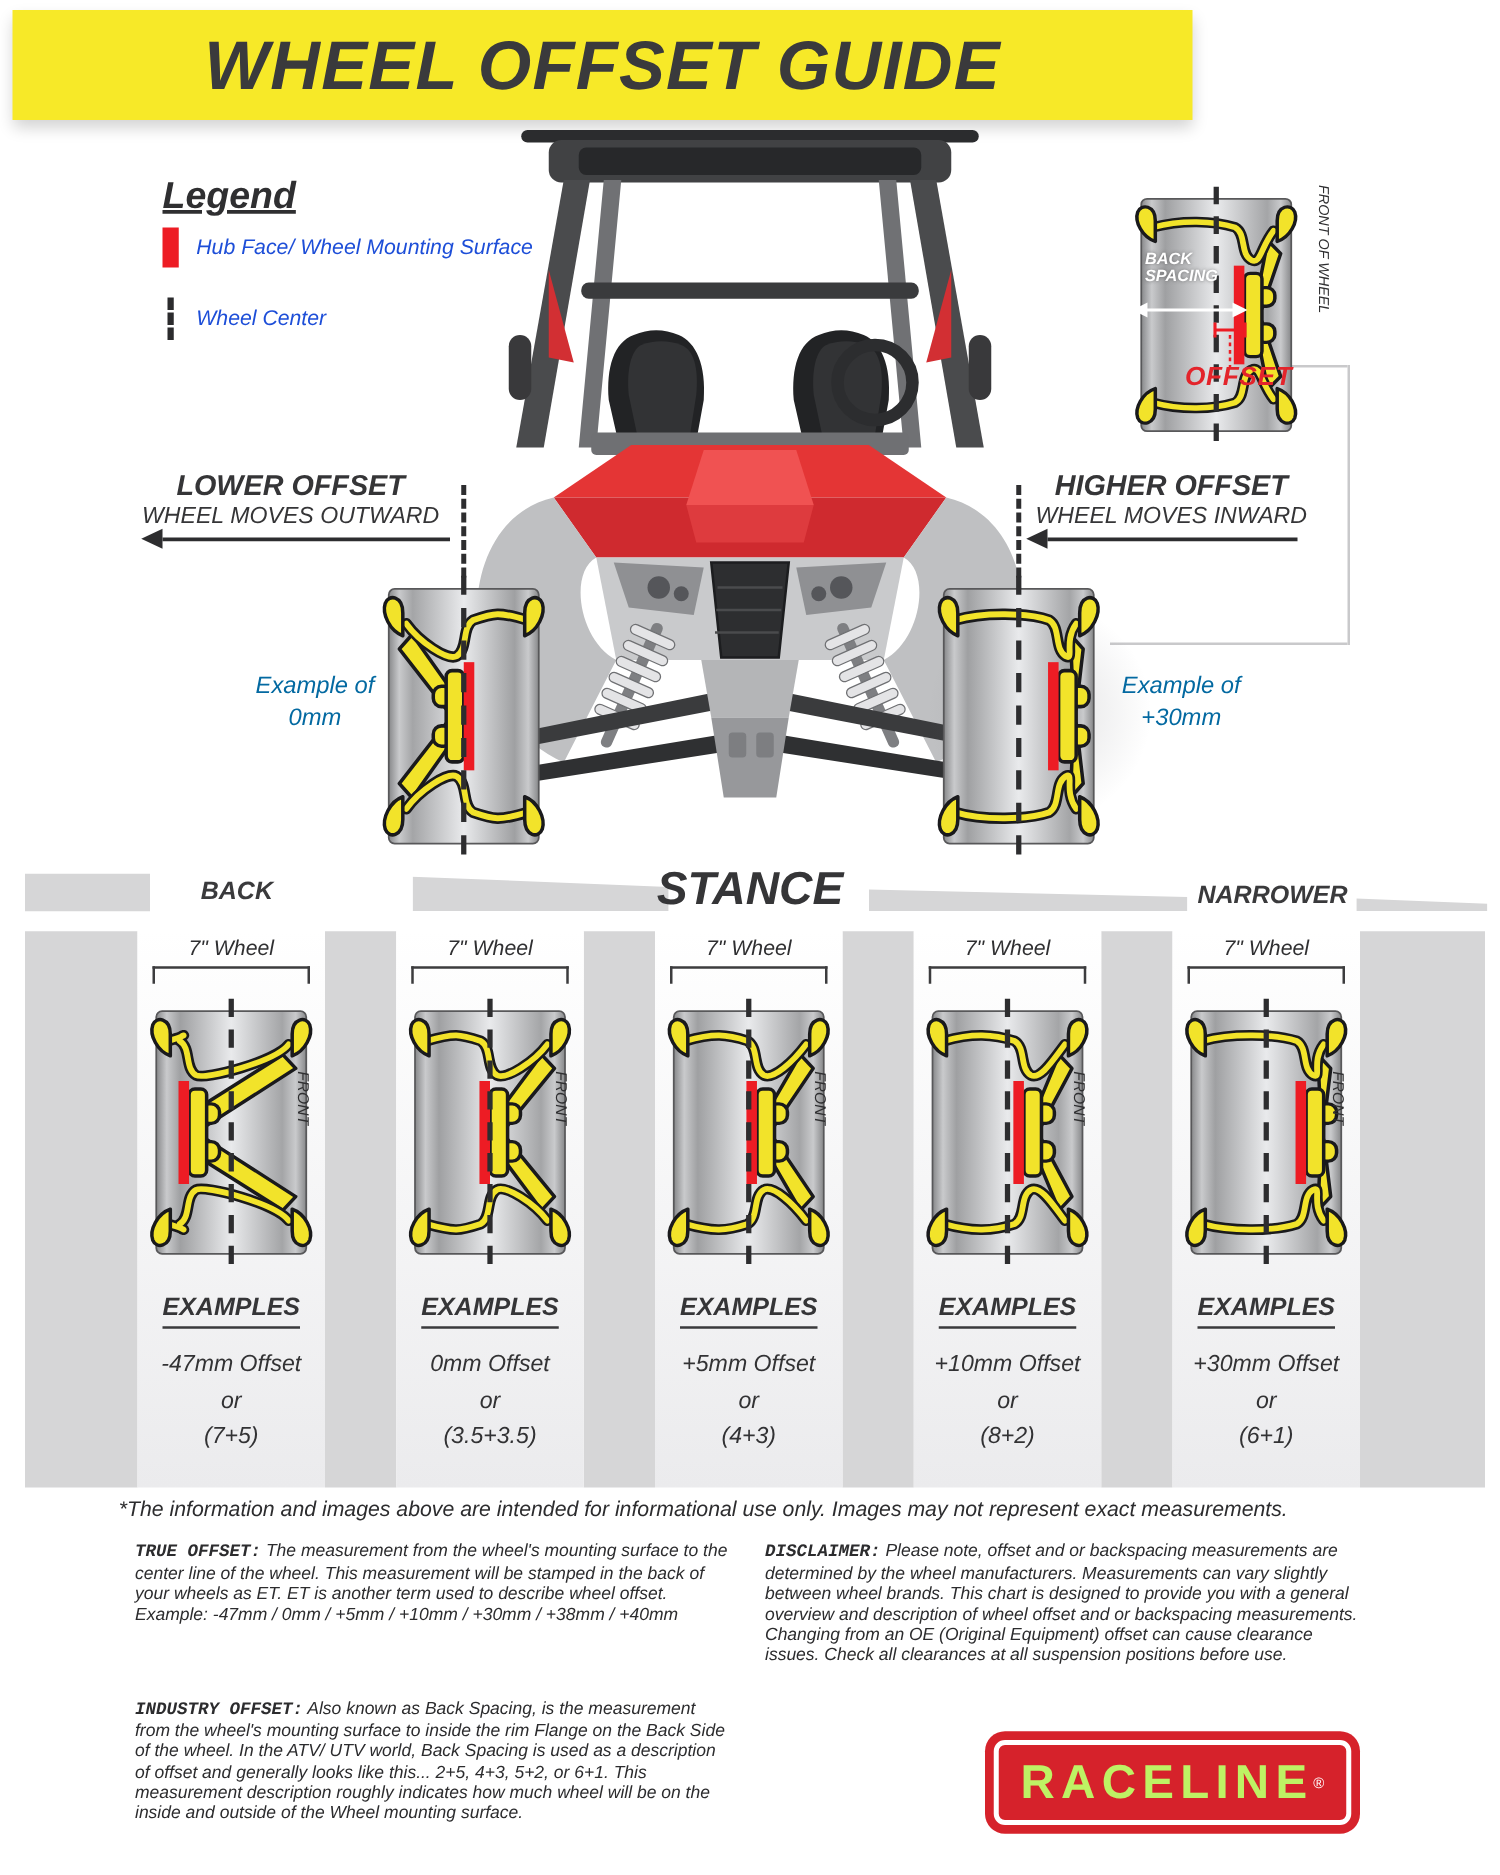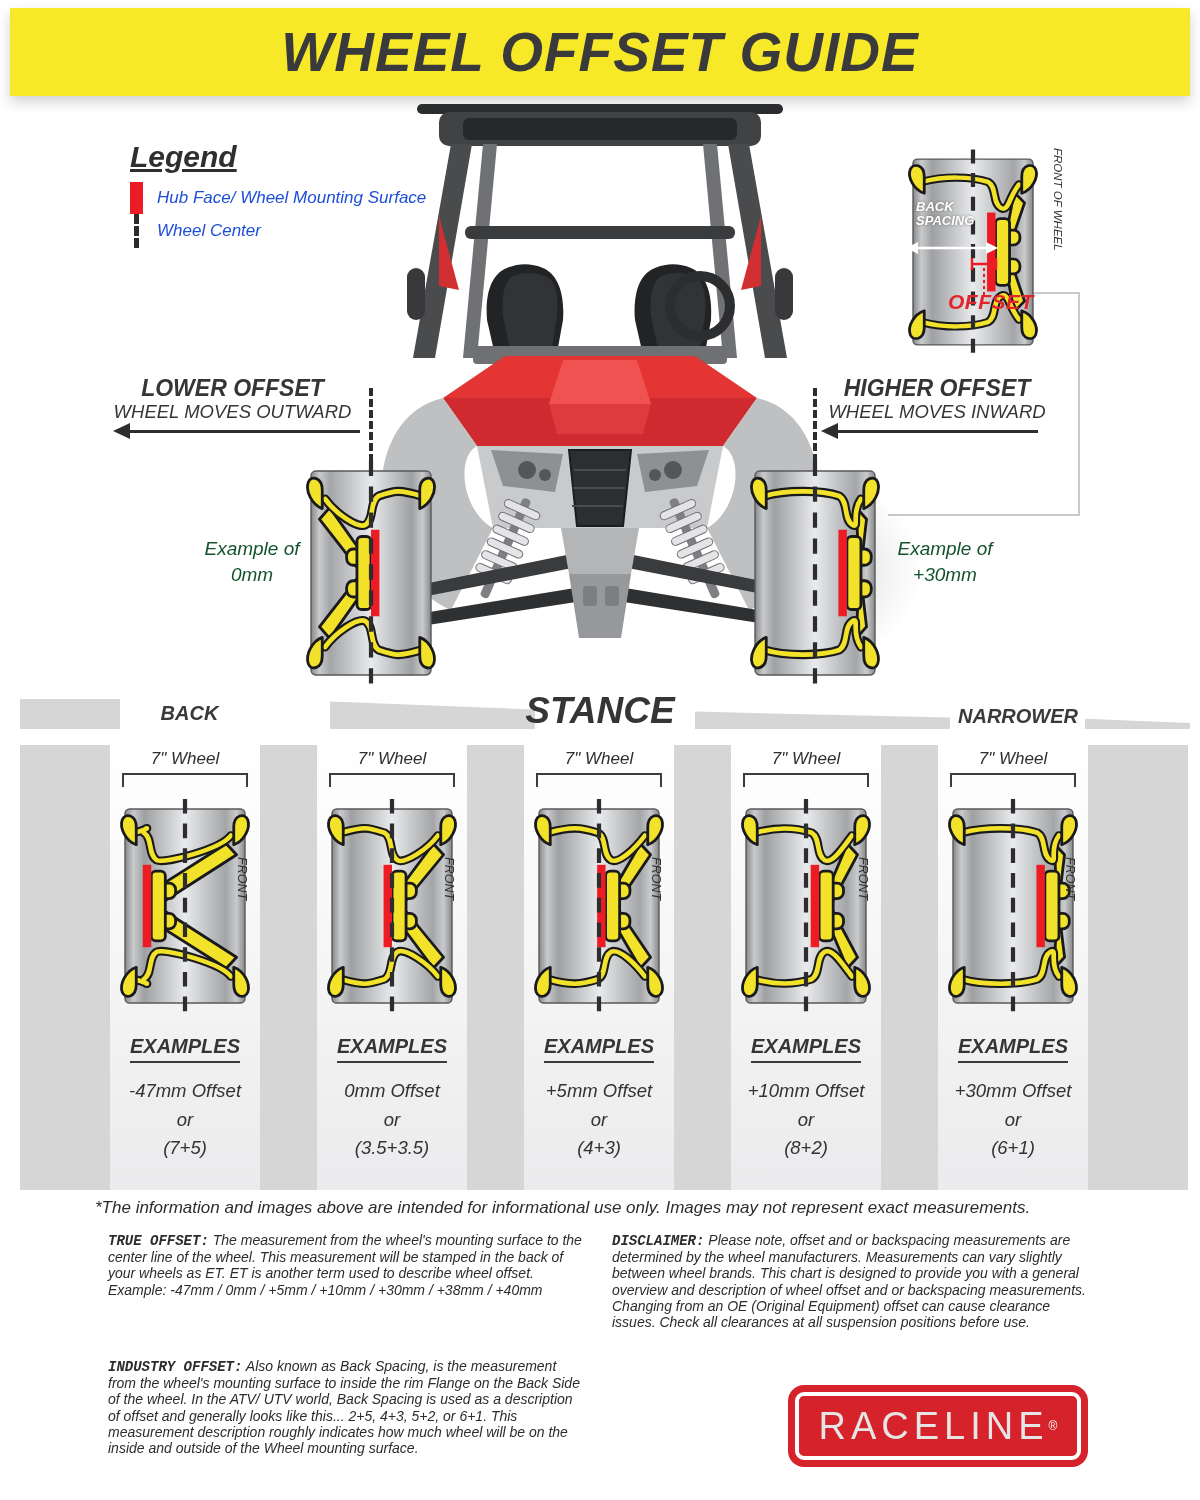--- a/index.html
+++ b/index.html
@@ -2,21 +2,21 @@
 <html><head>
 <meta charset="utf-8">
 <style>
   html,body{margin:0;padding:0;background:#ffffff;}
   body{width:1200px;height:1500px;position:relative;overflow:hidden;
        font-family:"Liberation Sans","DejaVu Sans",sans-serif;color:#343436;}
   .abs{position:absolute;}
   .ctr{text-align:center;}
 
   
-  .banner{left:10px;top:8px;width:1180px;height:88px;background:#f7e928;
+  .banner{left:10px;top:8px;width:944px;height:88px;background:#f7e928;
           display:flex;align-items:center;justify-content:center;
           box-shadow:0 6px 12px rgba(0,0,0,.18);}
   .banner h1{margin:0;font-size:55px;font-weight:900;font-style:italic;
              letter-spacing:1px;color:#3a3a3c;}
 
   
   .legend-head{left:130px;top:140px;font-size:30px;font-weight:700;font-style:italic;
                text-decoration:underline;color:#2f2f31;}
   .lg-row{display:flex;align-items:center;gap:14px;}
   .sw-red{width:13px;height:32px;background:#ed1c24;}
@@ -24,21 +24,21 @@
   .lg-label{font-size:17px;font-style:italic;color:#1d4ed8;}
 
   
   .co-title{font-size:23px;font-weight:900;font-style:italic;color:#353537;line-height:1.1;}
   .co-sub{font-size:18.5px;font-style:italic;color:#353537;}
   .arrow{height:3px;background:#2d2d2f;}
   .arrow::before{content:"";position:absolute;left:-17px;top:-7px;
                  border-top:8.5px solid transparent;border-bottom:8.5px solid transparent;
                  border-right:17px solid #2d2d2f;}
   .dashline{width:0;border-left:4px dashed #2d2d2f;}
-  .ex-label{font-size:19px;font-style:italic;color:#14532d;line-height:1.35;text-align:center;}
+  .ex-label{font-size:19px;font-style:italic;color:#0369a1;line-height:1.35;text-align:center;}
 
   
   .bs-text{font-size:13px;font-weight:900;font-style:italic;color:#ffffff;line-height:1.05;
            text-shadow:0 0 3px rgba(60,60,60,.6);}
   .offset-text{font-size:21px;font-weight:900;font-style:italic;color:#e3242b;letter-spacing:.5px;}
   .vtext{writing-mode:vertical-rl;font-style:italic;color:#2f2f31;}
   .callout{border-color:#c9c9cb;border-style:solid;border-width:0;}
 
   
   .wedge{background:#d6d6d7;}
@@ -61,36 +61,36 @@
 
   
   .footnote{left:95px;top:1198px;width:1020px;font-size:17px;font-style:italic;color:#2c2c2e;}
   .defcol{font-size:14px;font-style:italic;line-height:1.16;color:#2c2c2e;}
   .term{font-weight:900;font-family:Liberation Mono, monospace;}
 
   
   .logo{left:788px;top:1385px;width:300px;height:82px;background:#d6222b;border-radius:16px;padding:7px;box-sizing:border-box;}
   .logo-inner{width:100%;height:100%;border:4px solid #ffffff;border-radius:9px;box-sizing:border-box;
               display:flex;align-items:center;justify-content:center;}
-  .logo-text{color:#e5e5e5;font-weight:400;font-size:38px;letter-spacing:5px;}
+  .logo-text{color:#bef264;font-weight:700;font-size:38px;letter-spacing:5px;}
   .logo-reg{color:#ffffff;font-size:12px;vertical-align:top;line-height:30px;}
 </style>
 </head>
 <body>
 
 <div class="abs banner">
   <h1>WHEEL OFFSET GUIDE</h1>
 </div>
 
 <div class="abs legend-head">Legend</div>
 <div class="abs lg-row" style="left:130px;top:182px;">
   <span class="sw-red"></span>
   <span class="lg-label">Hub Face/ Wheel Mounting Surface</span>
 </div>
-<div class="abs lg-row" style="left:130px;top:214px;">
+<div class="abs lg-row" style="left:130px;top:238px;">
   <span class="sw-dash"></span>
   <span class="lg-label">Wheel Center</span>
 </div>
 
 <div class="abs" style="left:355px;top:98px;width:490px;height:560px;">
 <svg viewBox="0 0 490 560" width="490" height="560">
   <rect x="62" y="6" width="366" height="10" rx="5" fill="#2b2c2e"></rect>
   <rect x="84" y="14" width="322" height="34" rx="10" fill="#414244"></rect>
   <rect x="108" y="20" width="274" height="22" rx="6" fill="#27282a"></rect>
   <path d="M96,46 L58,260 L80,260 L117,46 Z" fill="#4a4b4d"></path>

